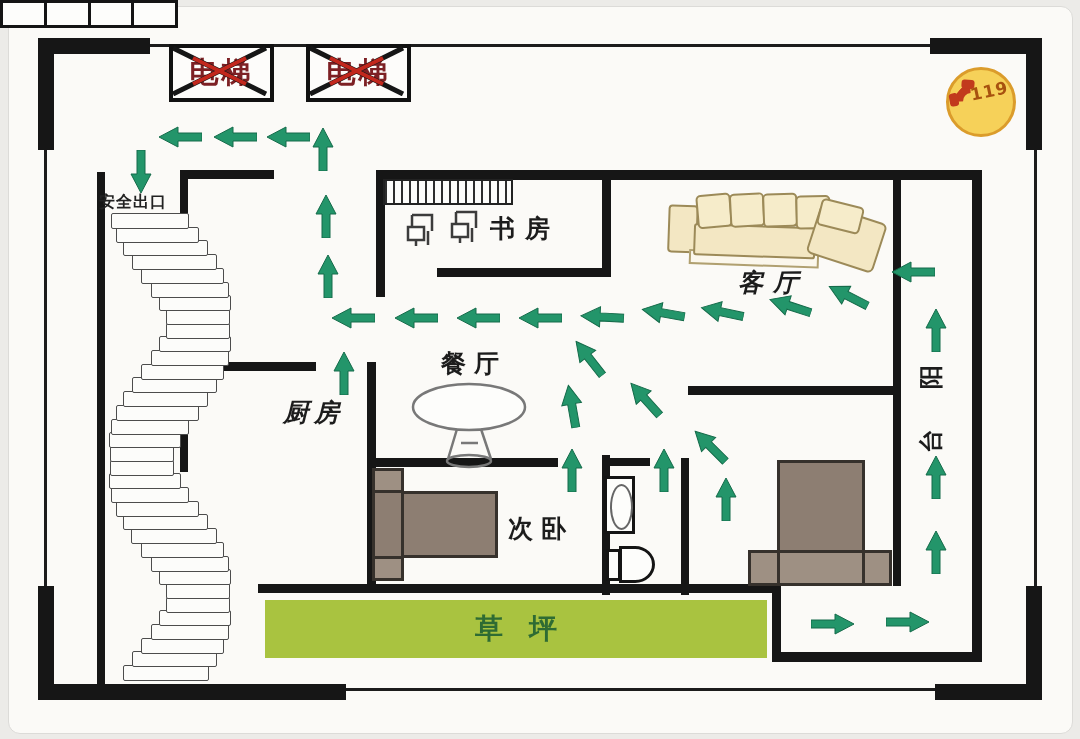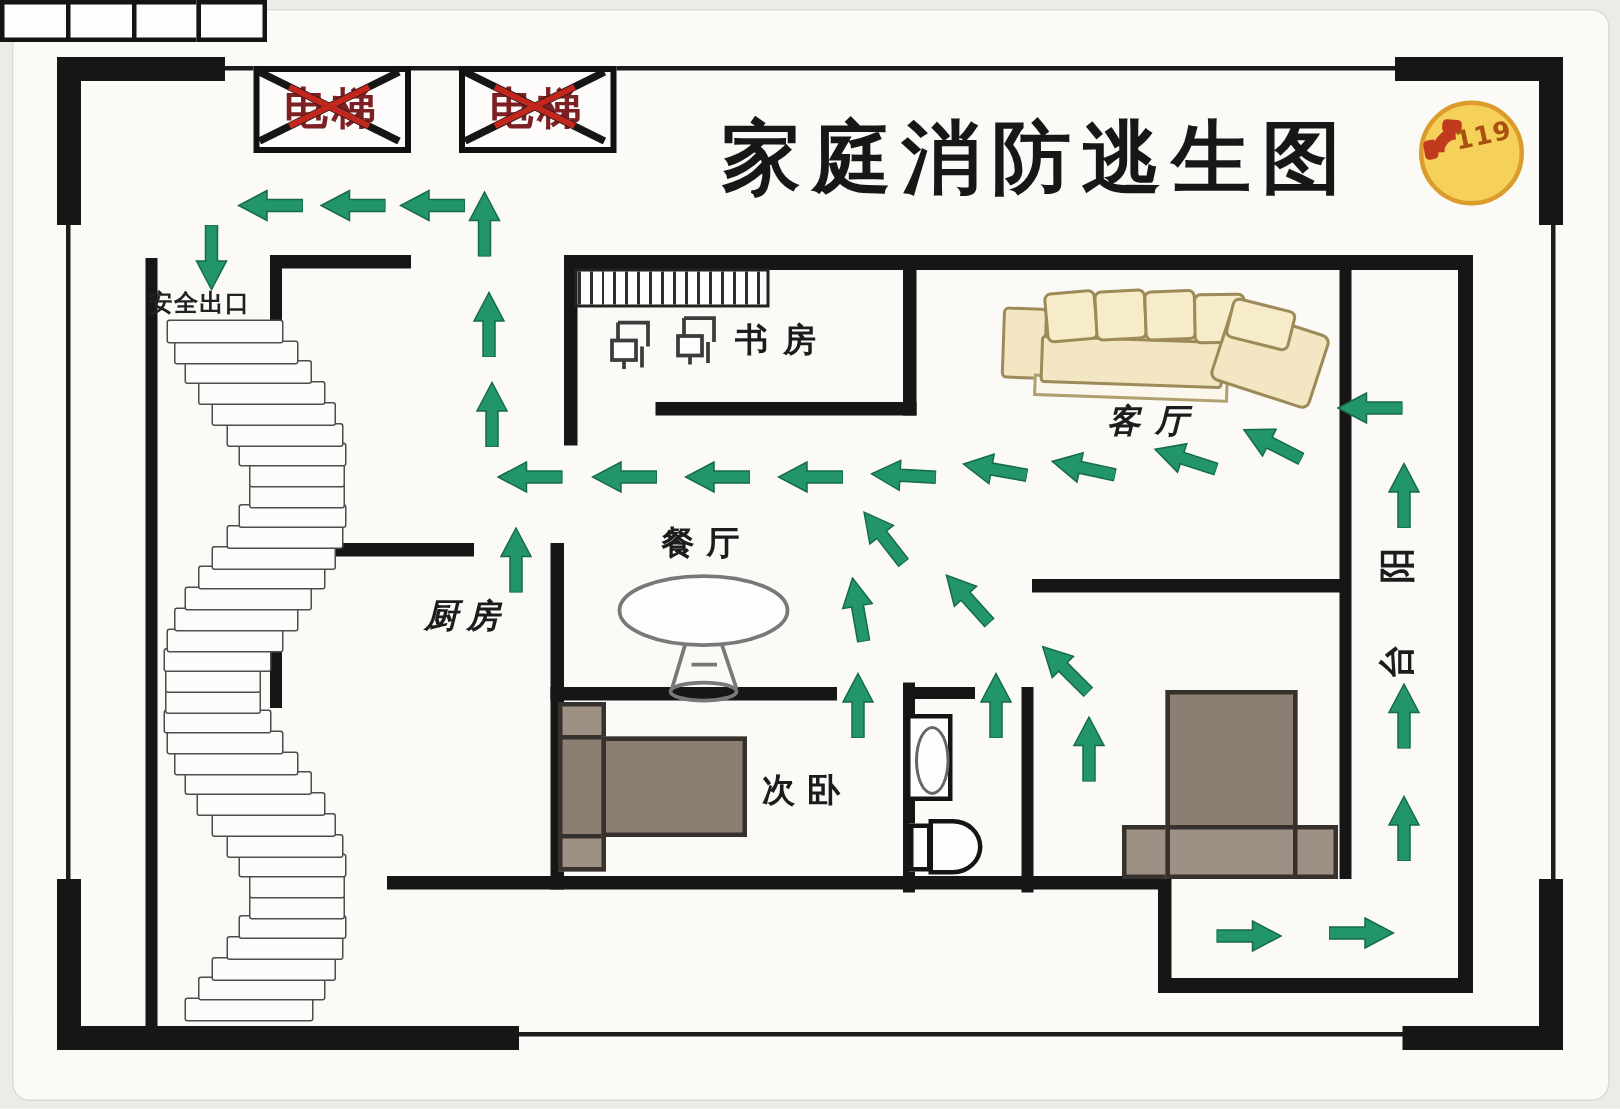--- a/index.html
+++ b/index.html
@@ -40,21 +40,21 @@
     position:absolute;left:6px;top:15px;width:32px;height:32px;box-sizing:border-box;
     border:8px solid transparent;border-left:8px solid #c23a1d;border-radius:50%;
     transform:rotate(42deg);
   }
   .handset:before,.handset:after{
     content:'';position:absolute;width:13px;height:9px;background:#c23a1d;border-radius:3px;
   }
   .handset:before{left:-12px;top:-7px;transform:rotate(-38deg);}
   .handset:after{left:-12px;bottom:-7px;transform:rotate(38deg);}
   
-  .room-label{position:absolute;color:#1c1c1c;font-size:22px;font-weight:bold;z-index:6;white-space:nowrap;}
+  .room-label{position:absolute;color:#1c1c1c;font-size:25px;font-weight:bold;z-index:6;white-space:nowrap;}
   .exit-label{position:absolute;left:99px;top:192px;width:80px;font-size:16px;font-weight:bold;color:#222;z-index:6;letter-spacing:1px;}
   .vchar{position:absolute;left:916px;width:30px;font-size:24px;font-weight:bold;color:#1c1c1c;z-index:6;transform:rotate(-90deg);}
   
   .lawn{
     position:absolute;left:265px;top:600px;width:502px;height:58px;background:#a9c340;z-index:1;
     display:flex;align-items:center;justify-content:center;
   }
   .lawn span{font-size:28px;font-weight:bold;color:#2e6b33;letter-spacing:26px;text-indent:26px;}
   
   .stair{position:absolute;height:16px;background:#fcfcfa;border:1.5px solid #4c4c4c;border-radius:2px;box-sizing:border-box;z-index:3;}
@@ -116,20 +116,23 @@
       <div class="wall" style="left: 772px; top: 584px; width: 9px; height: 78px;"></div>
       <div class="wall" style="left: 772px; top: 652px; width: 208px; height: 10px;"></div>
       <div class="wall" style="left: 893px; top: 172px; width: 8px; height: 414px;"></div>
       <div class="wall" style="left: 688px; top: 386px; width: 207px; height: 9px;"></div>
       <div class="thin" style="left: 148px; top: 44px; width: 784px; height: 3px;"></div>
       <div class="thin" style="left: 44px; top: 148px; width: 3px; height: 440px;"></div>
       <div class="thin" style="left: 1034px; top: 148px; width: 3px; height: 440px;"></div>
       <div class="thin" style="left: 346px; top: 688px; width: 590px; height: 3px;"></div>
     </div>
 
+  <div class="lawn">
+    <span>草坪</span>
+  </div>
 
   <div id="stairs">
       <div class="stair" style="left: 122.9px; top: 665.1px; width: 85.7px;"></div>
       <div class="stair" style="left: 131.7px; top: 651.4px; width: 85.7px;"></div>
       <div class="stair" style="left: 141.3px; top: 637.7px; width: 83.1px;"></div>
       <div class="stair" style="left: 150.7px; top: 624px; width: 78.3px;"></div>
       <div class="stair" style="left: 159.1px; top: 610.3px; width: 71.7px;"></div>
       <div class="stair" style="left: 165.7px; top: 596.6px; width: 64px;"></div>
       <div class="stair" style="left: 165.6px; top: 582.9px; width: 64.2px;"></div>
       <div class="stair" style="left: 159px; top: 569.2px; width: 71.9px;"></div>
@@ -154,21 +157,20 @@
       <div class="stair" style="left: 165.6px; top: 308.9px; width: 64.1px;"></div>
       <div class="stair" style="left: 159px; top: 295.2px; width: 71.8px;"></div>
       <div class="stair" style="left: 150.6px; top: 281.5px; width: 78.4px;"></div>
       <div class="stair" style="left: 141.1px; top: 267.8px; width: 83.2px;"></div>
       <div class="stair" style="left: 131.5px; top: 254.1px; width: 85.7px;"></div>
       <div class="stair" style="left: 122.8px; top: 240.4px; width: 85.7px;"></div>
       <div class="stair" style="left: 115.7px; top: 226.7px; width: 83.2px;"></div>
       <div class="stair" style="left: 111px; top: 213px; width: 78.4px;"></div>
     </div>
 
-  <div class="title">家庭消防逃生图</div>
 
   <div class="elevator" style="left:169px;">
     <span class="lbl">电梯</span>
     <svg width="97" height="50" viewBox="0 0 97 50">
       <line x1="2" y1="2" x2="95" y2="48" stroke="#161616" stroke-width="5"></line>
       <line x1="95" y1="2" x2="2" y2="48" stroke="#161616" stroke-width="5"></line>
       <line x1="22" y1="12" x2="75" y2="38" stroke="#c2271d" stroke-width="4"></line>
       <line x1="75" y1="12" x2="22" y2="38" stroke="#c2271d" stroke-width="4"></line>
     </svg>
   </div>

